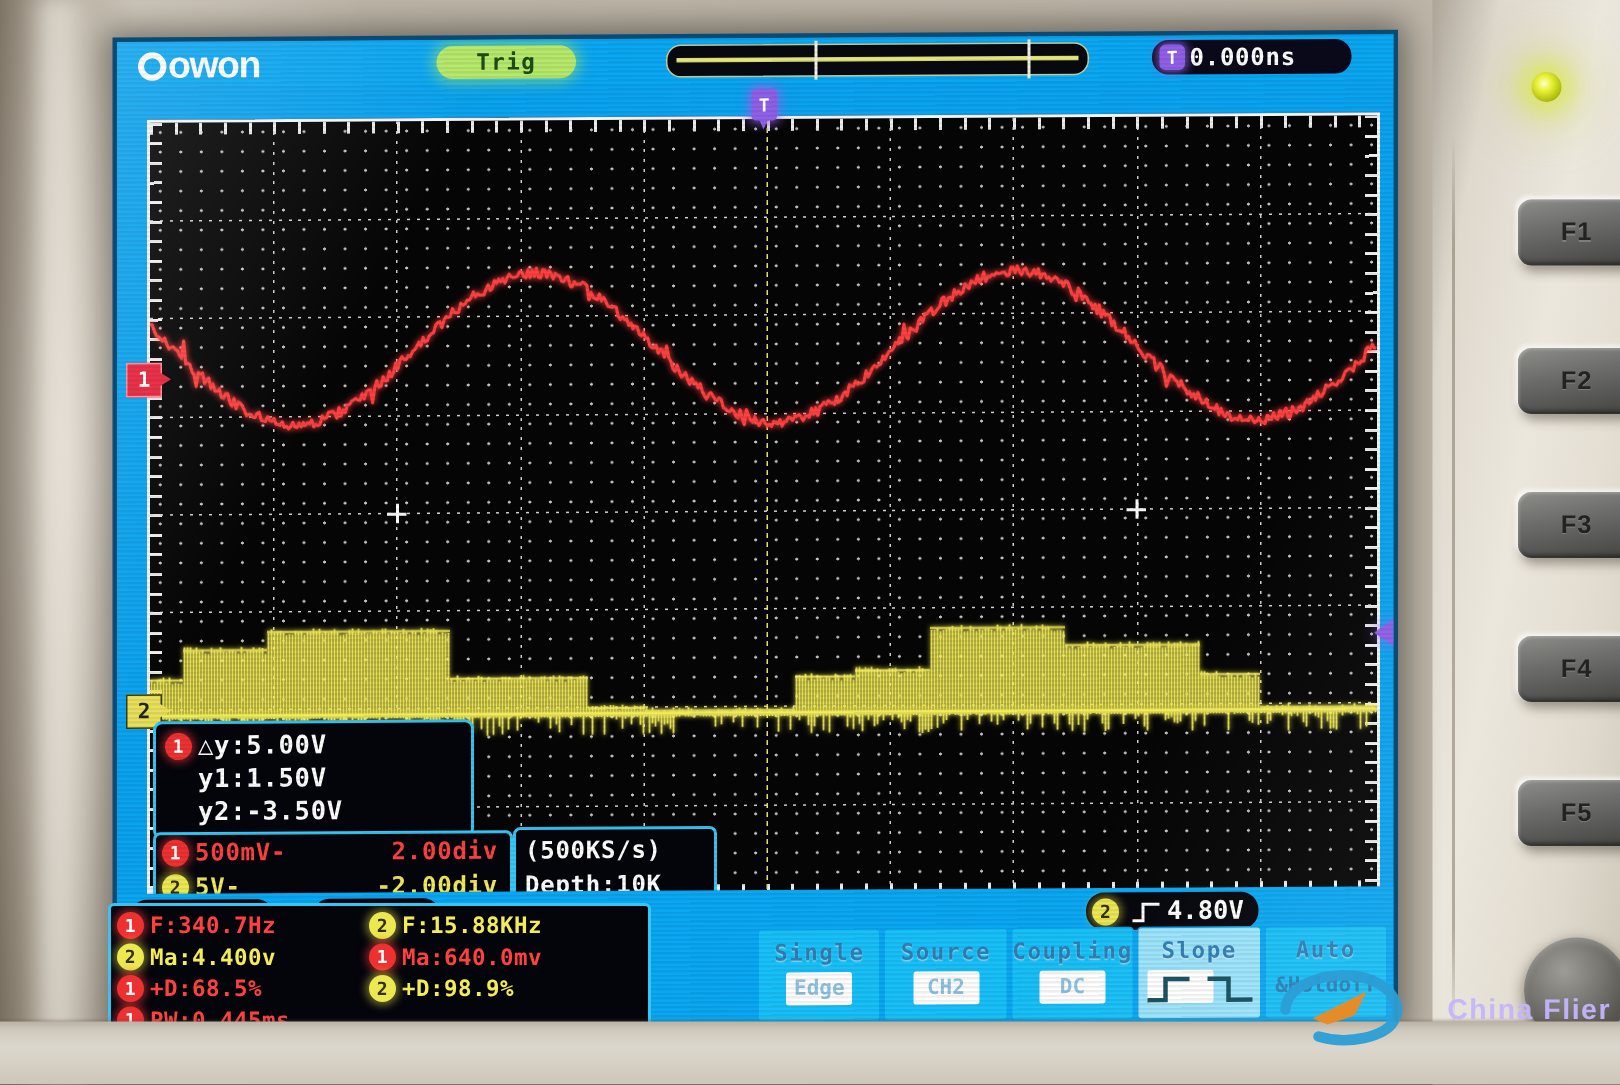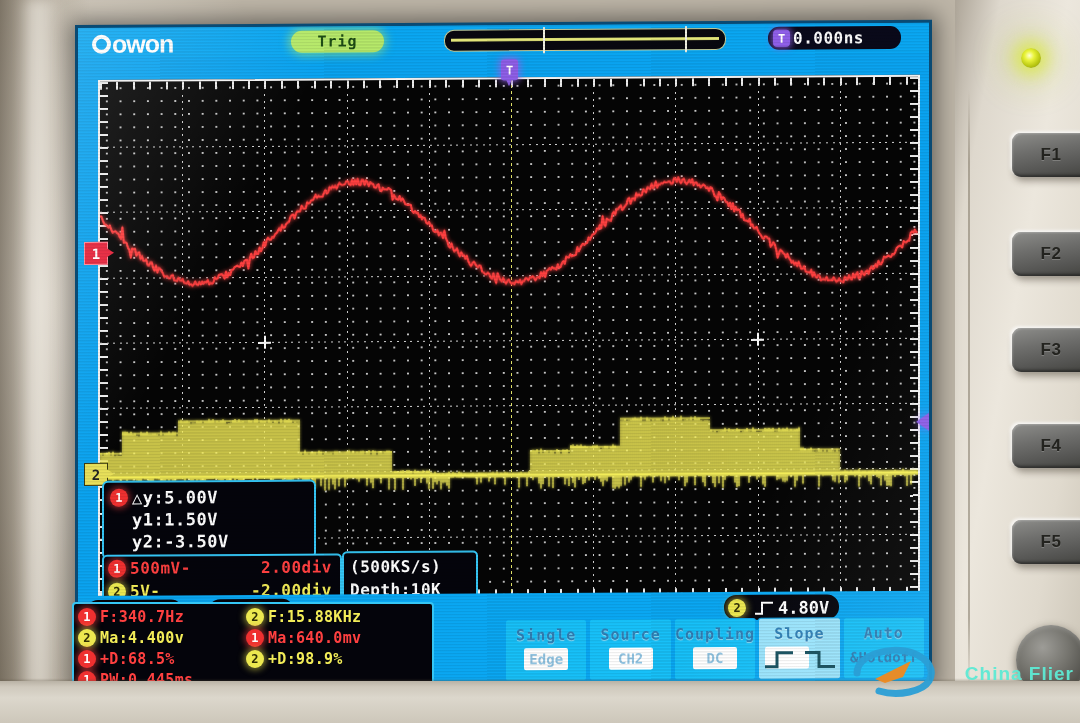--- a/index.html
+++ b/index.html
@@ -160,21 +160,21 @@
      color:#8fc2e0;font:700 14px "DejaVu Sans Mono",monospace;display:flex;align-items:center;justify-content:center;}
   .msub.plain{background:transparent;color:#2f7fb5;min-width:0;}
   .slopeicons{position:relative;width:100%;height:26px;margin-top:2px;}
   .sl-rise{position:absolute;left:6px;top:2px;width:44px;height:22px;background:#fff;border-radius:2px;}
 
   
   .wm{position:absolute;right:6px;bottom:22px;display:flex;align-items:center;gap:6px;opacity:.95;}
   .wm-ring{position:relative;width:88px;height:58px;}
   .wm-text{display:flex;flex-direction:column;line-height:1;}
   .wm-cn{color:#f08a1e;font:700 22px "DejaVu Sans",sans-serif;letter-spacing:3px;}
-  .wm-en{color:#5eead4;font:700 19px "Liberation Sans",sans-serif;letter-spacing:1px;margin-top:3px;margin-left:20px;}
+  .wm-en{color:#c4b5fd;font:700 19px "Liberation Sans",sans-serif;letter-spacing:1px;margin-top:3px;margin-left:20px;}
 </style>
 </head>
 <body>
 
 <div id="root">
 
   <div class="device-body"></div>
   <div class="body-shadow-left"></div>
   <div class="body-hilite"></div>
 

